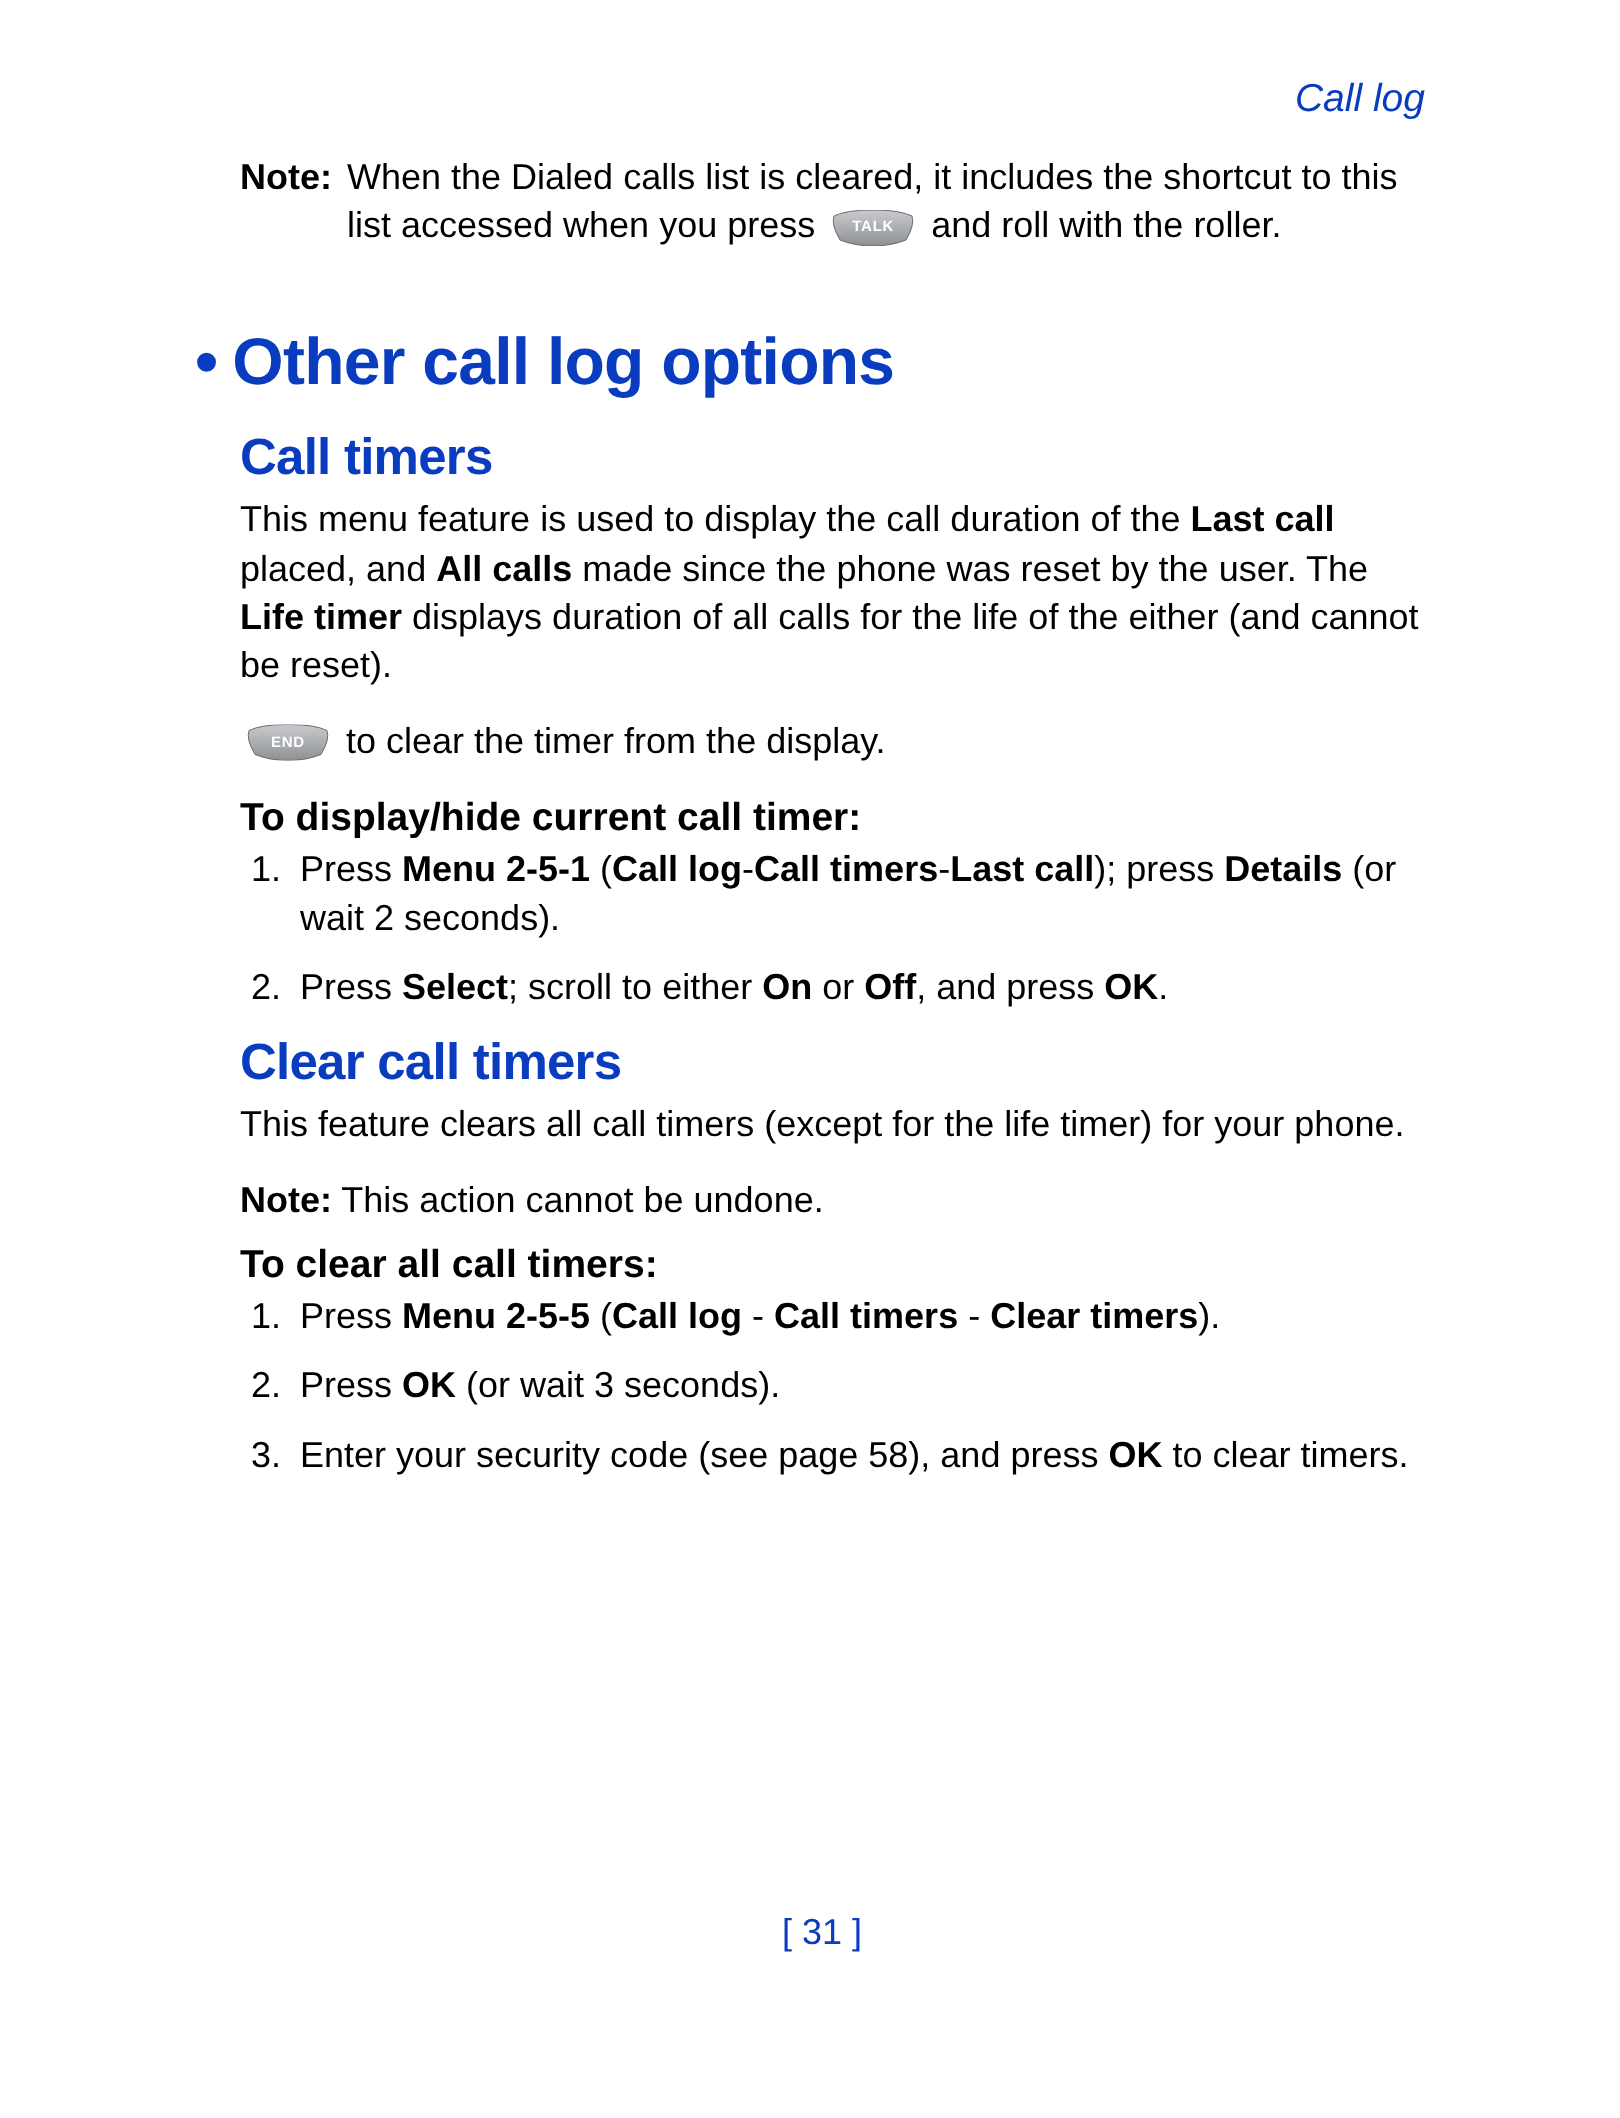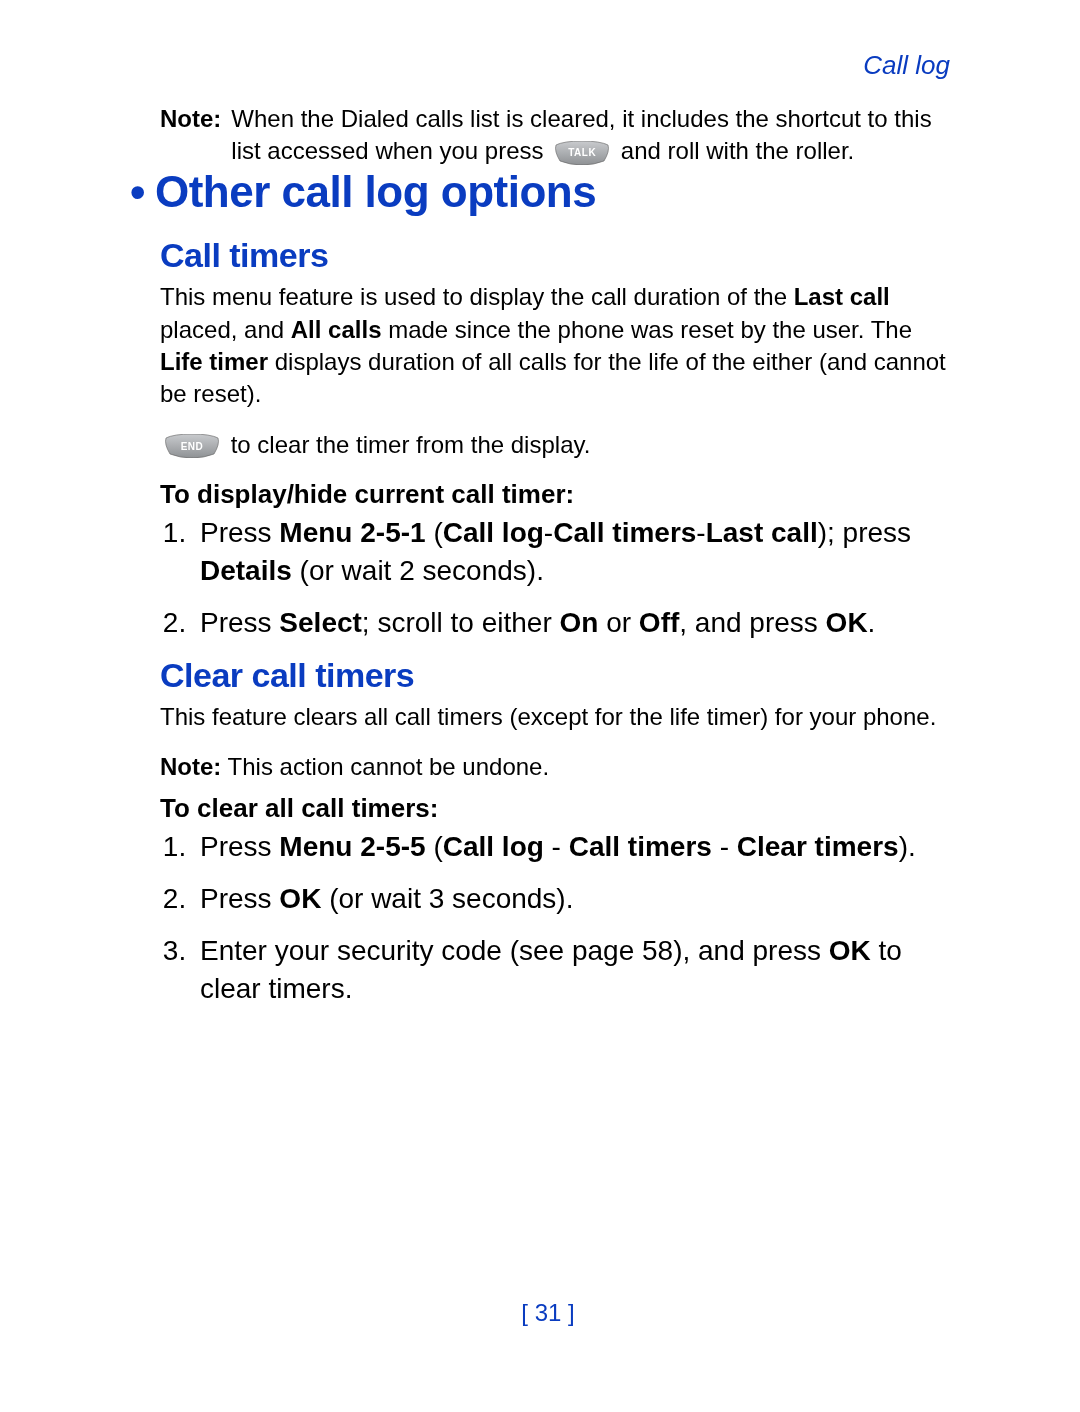--- a/index.html
+++ b/index.html
@@ -37,20 +37,21 @@
     flex:0 0 auto;
     padding-right:10px;
   }
   .note-body{
     flex:1 1 auto;
   }
   .h1{
     font-size:44px;
     font-weight:700;
     color:#0a3cc0;
+    margin-top:50px;
     margin-bottom:20px;
     line-height:1.1;
     letter-spacing:-0.5px;
   }
   .h1 .bullet{
     font-size:44px;
     padding-right:10px;
   }
   .h2{
     font-size:34px;
@@ -71,38 +72,37 @@
   }
   .para{
     font-size:24px;
     line-height:1.35;
     margin-left:30px;
     margin-right:0;
     margin-top:4px;
     margin-bottom:18px;
   }
   ol.steps{
-    font-size:28px;
+    font-size:24px;
     line-height:1.35;
     margin:0 0 10px 30px;
     padding-left:34px;
   }
   ol.steps li{
     margin-bottom:14px;
     padding-left:6px;
   }
   .b{font-weight:700;}
   .pagenum{
     position:absolute;
     left:16px;right:0;
     top:1275px;
     text-align:center;
     color:#0a3cc0;
     font-size:24px;
-    margin-top:24px;
   }
   .pagenum .br{color:#0a3cc0;}
   .key{
     display:inline-block;
     vertical-align:middle;
     position:relative;
     width:56px;
     height:24px;
     margin:0 4px;
   }

